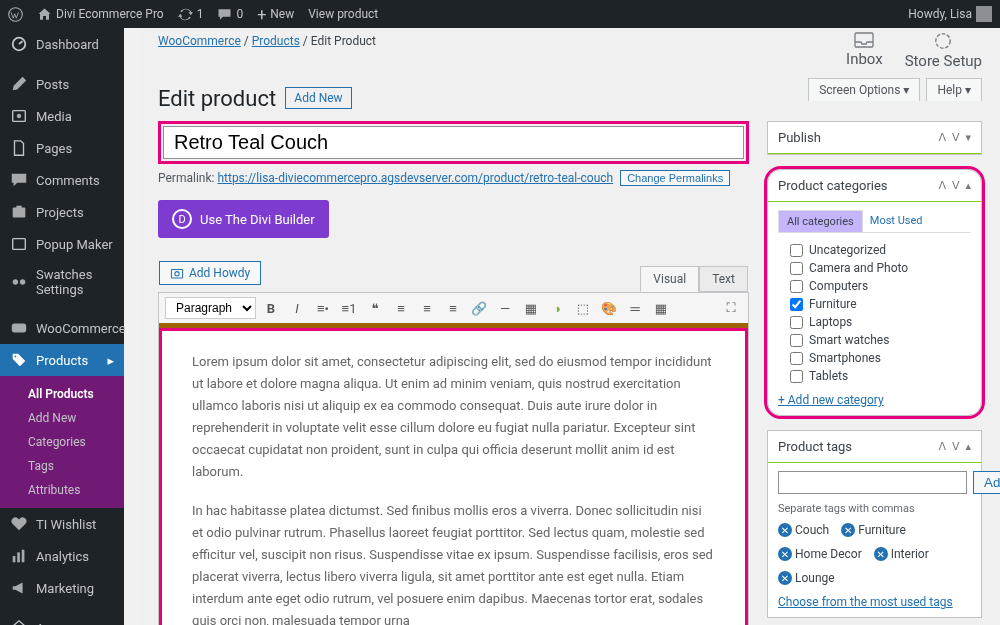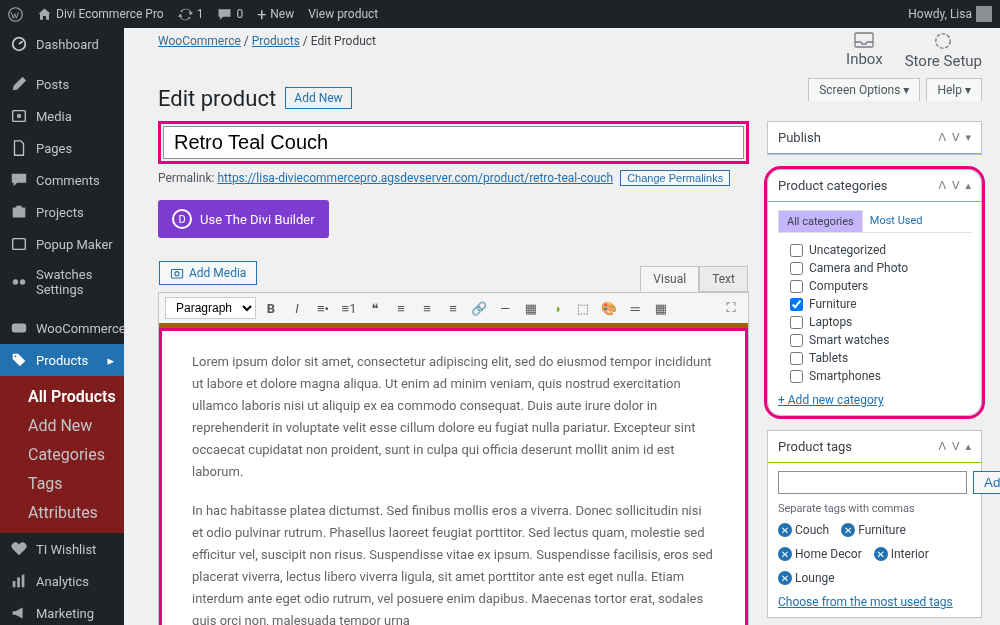--- a/index.html
+++ b/index.html
@@ -11,21 +11,21 @@
 .adminbar-item { display: flex; align-items: center; gap: 4px; color: #c3c4c7; cursor: pointer; }
 .ab-ico { fill: #a7aaad; width: 15px; height: 15px; }
 .avatar { width: 16px; height: 16px; background: #8c8f94; }
 
 
 .sidebar { position: absolute; top: 28px; left: 0; width: 124px; background: #1d2327; height: 597px; color: #c3c4c7; font-size: 13px; }
 .sb-item { display: flex; align-items: center; gap: 8px; padding: 7px 10px; cursor: pointer; }
 .sb-item svg { width: 18px; height: 18px; fill: #a7aaad; flex-shrink: 0; }
 .sb-item.current { background: #2271b1; color: #fff; }
 .sb-item.current svg { fill: #fff; }
-.sb-sub { background: #7f1d1d; padding: 6px 0 6px 12px; font-size: 16px; }
+.sb-sub { background: #701a75; padding: 6px 0 6px 12px; font-size: 12px; }
 .sb-sub div { padding: 5px 0 5px 16px; cursor: pointer; color: #c3c4c7; }
 .sb-sub div.cur { color: #fff; font-weight: 600; }
 
 
 .main { position: absolute; top: 28px; left: 140px; right: 0; bottom: 0; background: #f0f0f1; padding: 6px 18px; overflow: hidden; }
 .breadcrumbs { font-size: 12px; color: #3c434a; margin-bottom: 8px; }
 .breadcrumbs a { color: #2271b1; text-decoration: underline; }
 .topright { position: absolute; top: 4px; right: 18px; display: flex; gap: 22px; align-items: flex-start; }
 .topright .ti { text-align: left; font-size: 15px; color: #50575e; }
 .topright .ti svg { display: block; margin: 0 auto 2px; }
@@ -279,21 +279,21 @@
       </div>
 
       <div style="height:40px;"></div>
 
       <div class="editor-wrap">
         <div class="addmedia">
             <svg width="14" height="14" viewBox="0 0 20 20">
               <rect x="2" y="5" width="16" height="12" rx="1" fill="none" stroke="#2271b1" stroke-width="1.5"></rect>
               <circle cx="10" cy="11" r="3" fill="none" stroke="#2271b1" stroke-width="1.5"></circle>
             </svg>
-            <span>Add Media</span>
+            <span>Add Howdy</span>
           </div>
         <div class="ed-tabs">
           <div class="ed-tab active">Visual</div>
           <div class="ed-tab">Text</div>
         </div>
         <div class="toolbar">
           <select class="fmt-sel"><option>Paragraph</option></select>
           <div class="tb-btn">
               <b>B</b>
             </div>
@@ -370,25 +370,25 @@
               <label>
                 <input type="checkbox" style="">
                 <span>Laptops</span>
               </label>
               <label>
                 <input type="checkbox" style="">
                 <span>Smart watches</span>
               </label>
               <label>
                 <input type="checkbox" style="">
+                <span>Smartphones</span>
+              </label>
+              <label>
+                <input type="checkbox" style="">
                 <span>Tablets</span>
-              </label>
-              <label>
-                <input type="checkbox" style="">
-                <span>Smartphones</span>
               </label>
             </div>
           <span class="addcat">+ Add new category</span>
         </div>
       </div>
 
       <div class="postbox">
         <div class="pb-head">
             <span>Product tags</span>
             <div class="pb-toggles">

